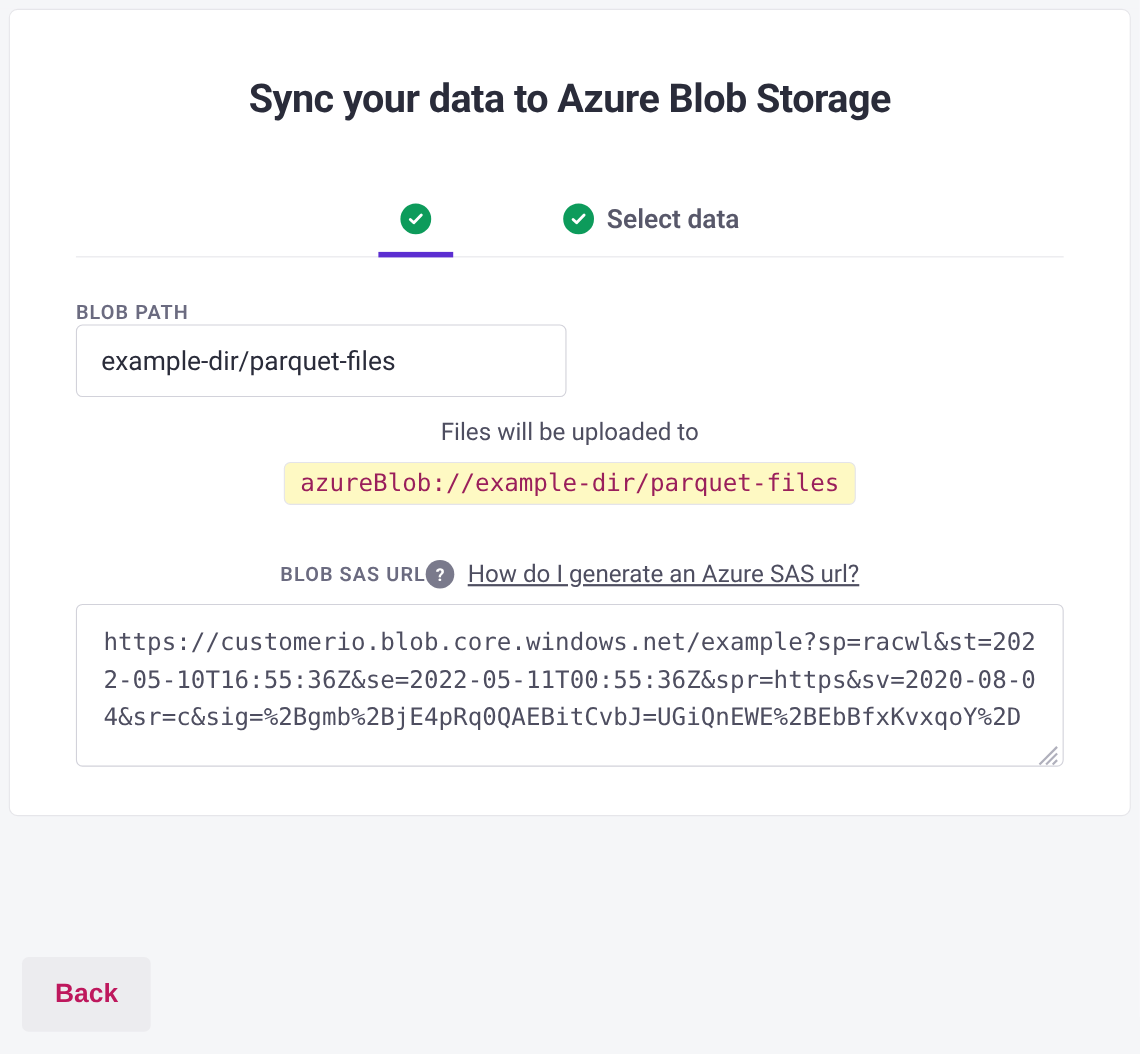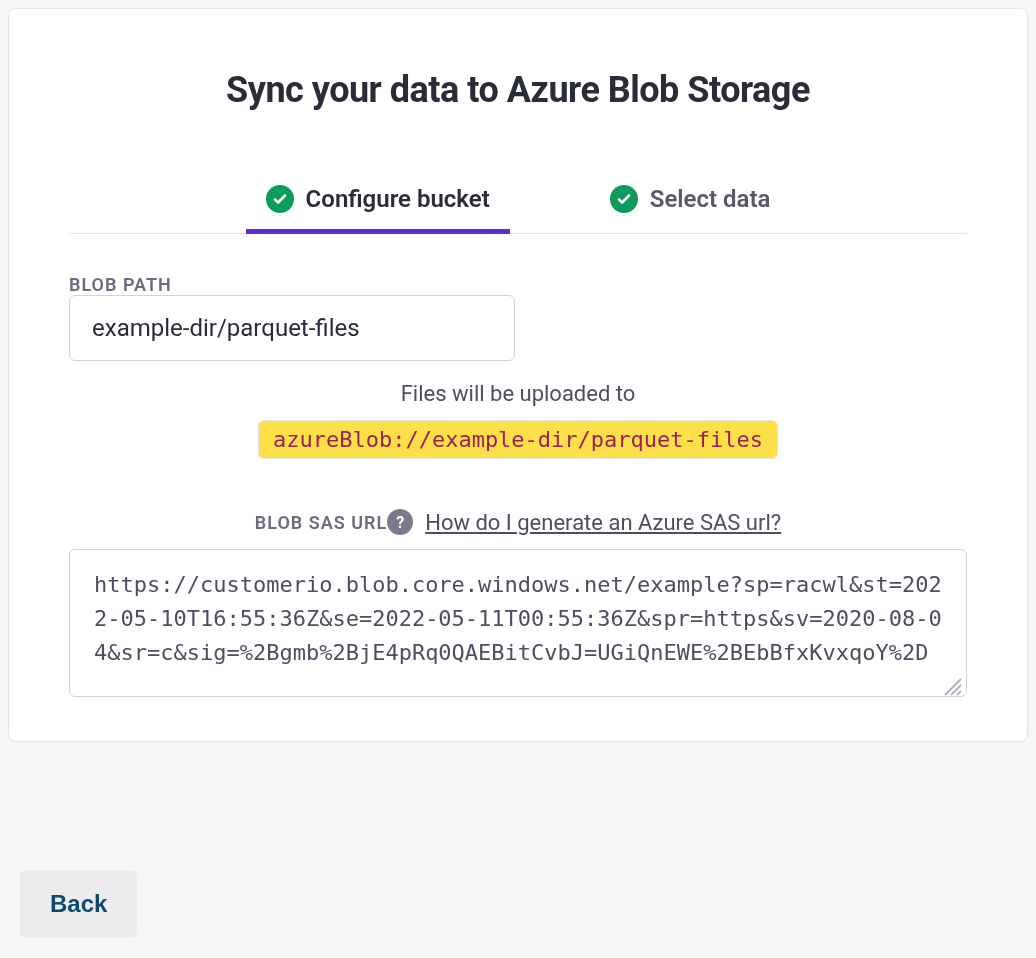--- a/index.html
+++ b/index.html
@@ -101,21 +101,21 @@
     flex-direction: column;
   }
   .hint-text {
     font-size: 22px;
     color: #4e4e60;
   }
   .code-pill {
     font-family: ui-monospace, SFMono-Regular, Menlo, Consolas, monospace;
     font-size: 22px;
     color: #9a1f5b;
-    background: #fde047;
+    background: #fef9c3;
     border: 1px solid #e4e4ea;
     border-radius: 6px;
     padding: 6px 14px;
     white-space: nowrap;
   }
   .label-row {
     display: flex;
     align-items: center;
     justify-content: center;
     margin-top: 50px;
@@ -184,21 +184,21 @@
   .btn {
     border: none;
     border-radius: 6px;
     font-size: 24px;
     font-weight: 700;
     padding: 20px 30px;
     cursor: pointer;
   }
   .btn-secondary {
     background: #ececef;
-    color: #0c4a6e;
+    color: #be185d;
   }
   .btn-primary {
     background: #5c20d6;
     color: #ffffff;
     padding: 20px 34px;
   }
 </style>
 </head>
 <body>
 
@@ -209,21 +209,20 @@
 
     <h1 class="title">Sync your data to Azure Blob Storage</h1>
 
     <div class="tabs">
       <div class="tab active">
         <span class="check-circle">
           <svg width="16" height="16" viewBox="0 0 16 16">
               <path d="M3 8.5 L6.2 11.5 L13 4.5" stroke="#ffffff" stroke-width="2.6" fill="none" stroke-linecap="round" stroke-linejoin="round"></path>
             </svg>
         </span>
-        <span>Configure bucket</span>
       </div>
       <div class="tab">
         <span class="check-circle">
           <svg width="16" height="16" viewBox="0 0 16 16">
               <path d="M3 8.5 L6.2 11.5 L13 4.5" stroke="#ffffff" stroke-width="2.6" fill="none" stroke-linecap="round" stroke-linejoin="round"></path>
             </svg>
         </span>
         <span>Select data</span>
       </div>
     </div>

